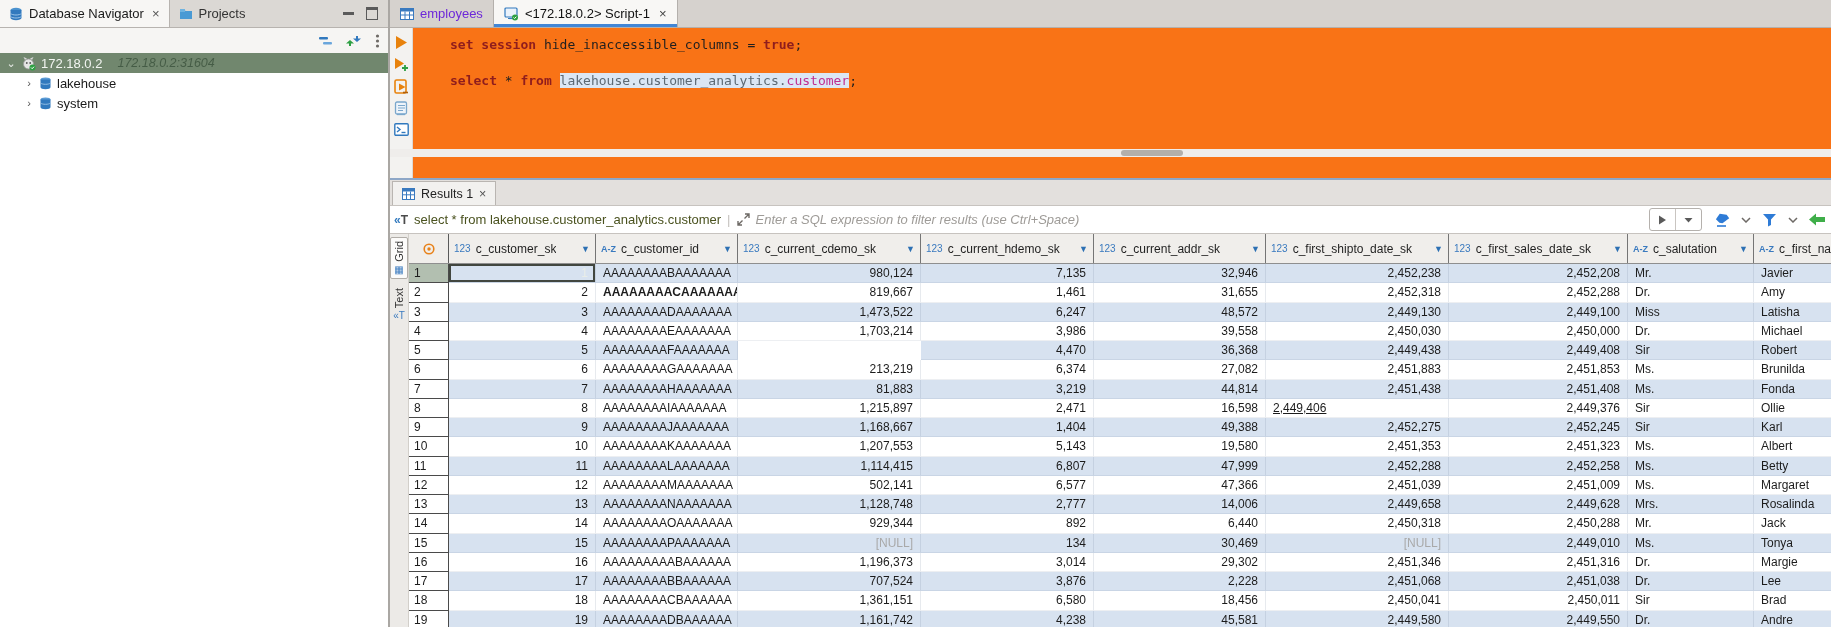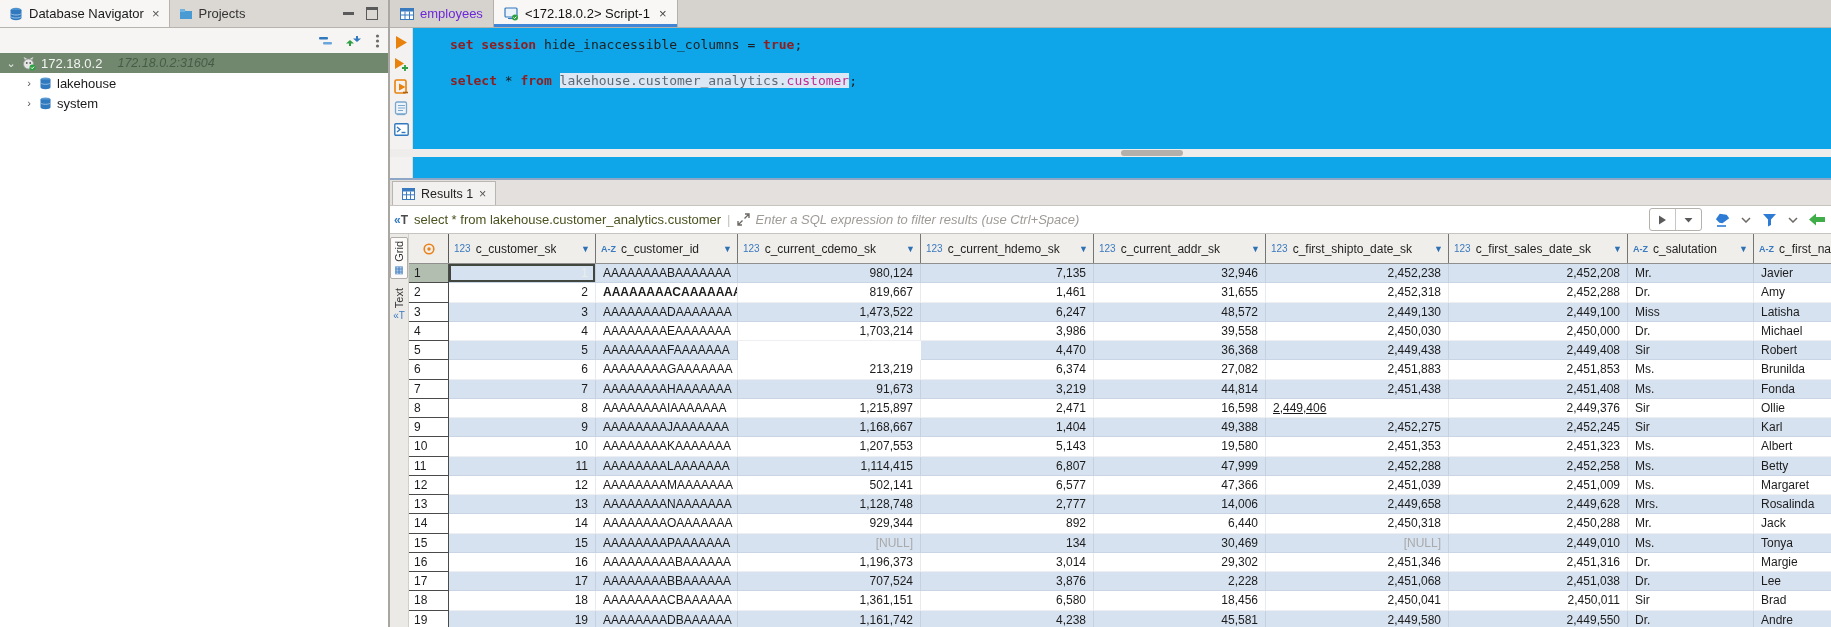--- a/index.html
+++ b/index.html
@@ -28,21 +28,21 @@
   .chev{color:#555;font-size:11px;width:10px;text-align:center;}
   .icon{display:inline-flex;align-items:center;justify-content:center;flex:none;}
 
   
   .editor-area{position:absolute;left:390px;top:0;right:0;bottom:0;display:flex;flex-direction:column;}
   .editor-tabbar{height:27px;background:#d6d2ce;border-bottom:1px solid #b4b0ac;display:flex;flex:none;}
   .etab{display:flex;align-items:center;gap:6px;padding:0 10px;font-size:13px;color:#6d28d9;position:relative;}
   .etab.active{background:#f8f7f5;border-left:1px solid #b4b0ac;border-right:1px solid #b4b0ac;color:#111;}
   .etab.active:after{content:"";position:absolute;left:0;right:0;bottom:0;height:3px;background:#4186d6;}
   .etab .close{color:#444;margin-left:3px;}
-  .editor-body{height:150px;background:#0ea5e9;position:relative;flex:none;}
+  .editor-body{height:150px;background:#f97316;position:relative;flex:none;}
   .editor-toolbar{position:absolute;left:0;top:0;bottom:0;width:22px;background:#f3f2f0;border-right:1px solid #ddd9d5;display:flex;flex-direction:column;align-items:center;gap:7px;padding-top:7px;}
   .code{position:absolute;left:60px;top:8px;font-family:"DejaVu Sans Mono","Liberation Mono",monospace;font-size:13px;line-height:18px;white-space:pre;}
   .tok-kw{color:#8f1d1d;font-weight:bold;}
   .tok-plain{color:#1f1f1f;}
   .tok-qualifier{color:#5d6a74;background:#dbe7f5;}
   .tok-table{color:#c02e91;background:#dbe7f5;}
   .editor-hscroll{position:absolute;left:0;right:0;top:121px;height:8px;background:#efedeb;}
   .editor-hscroll .thumb{position:absolute;left:731px;width:62px;top:1px;height:6px;background:#b3afab;border-radius:3px;}
 
   
@@ -456,21 +456,21 @@
                 <div class="gcell" style="width: 172px; text-align: right;">27,082</div>
                 <div class="gcell" style="width: 183px; text-align: right;">2,451,883</div>
                 <div class="gcell" style="width: 179px; text-align: right;">2,451,853</div>
                 <div class="gcell" style="width: 126px; text-align: left;">Ms.</div>
                 <div class="gcell" style="width: 140px; text-align: left;">Brunilda</div>
               </div>
               <div class="grow alt">
                 <div class="rncell">7</div>
                 <div class="gcell" style="width: 147px; text-align: right;">7</div>
                 <div class="gcell" style="width: 142px; text-align: left;">AAAAAAAAHAAAAAAA</div>
-                <div class="gcell" style="width: 183px; text-align: right;">91,673</div>
+                <div class="gcell" style="width: 183px; text-align: right;">81,883</div>
                 <div class="gcell" style="width: 173px; text-align: right;">3,219</div>
                 <div class="gcell" style="width: 172px; text-align: right;">44,814</div>
                 <div class="gcell" style="width: 183px; text-align: right;">2,451,438</div>
                 <div class="gcell" style="width: 179px; text-align: right;">2,451,408</div>
                 <div class="gcell" style="width: 126px; text-align: left;">Ms.</div>
                 <div class="gcell" style="width: 140px; text-align: left;">Fonda</div>
               </div>
               <div class="grow">
                 <div class="rncell">8</div>
                 <div class="gcell" style="width: 147px; text-align: right;">8</div>

